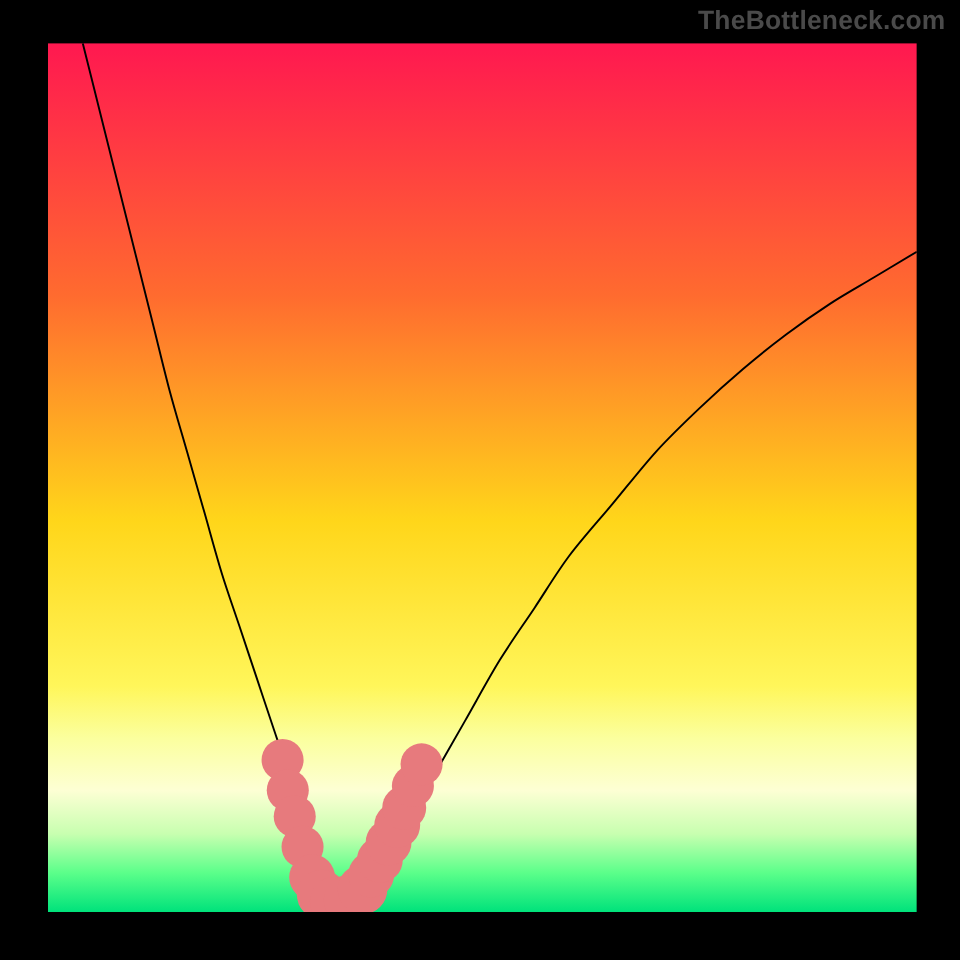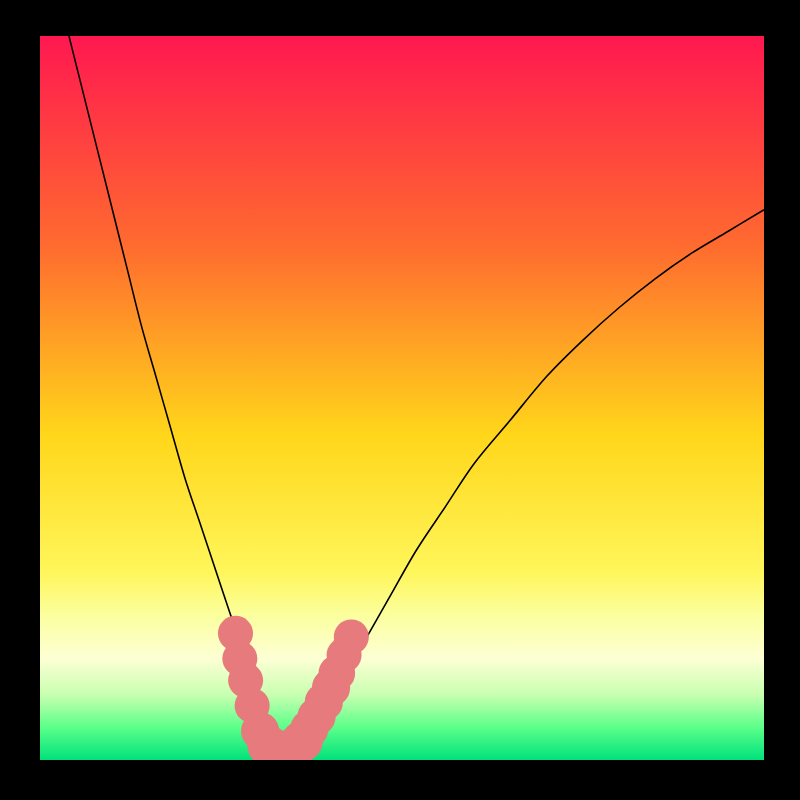--- a/index.html
+++ b/index.html
@@ -36,20 +36,21 @@
     height: 724px;
   }
   svg {
     display: block;
   }
 </style>
 </head>
 <body>
 
 <div class="frame">
+  <div class="watermark">TheBottleneck.com</div>
   <div class="plot-wrap">
     <svg id="chart-svg" width="724" height="724" viewBox="0 0 724 724">
       <defs>
         <linearGradient id="bg-grad" x1="0" y1="0" x2="0" y2="1">
             <stop offset="0.00%" stop-color="#ff1850"></stop>
             <stop offset="29.00%" stop-color="#ff6b2f"></stop>
             <stop offset="55.00%" stop-color="#ffd61a"></stop>
             <stop offset="74.00%" stop-color="#fff65a"></stop>
             <stop offset="80.00%" stop-color="#fbff9e"></stop>
             <stop offset="86.00%" stop-color="#fdffd4"></stop>

